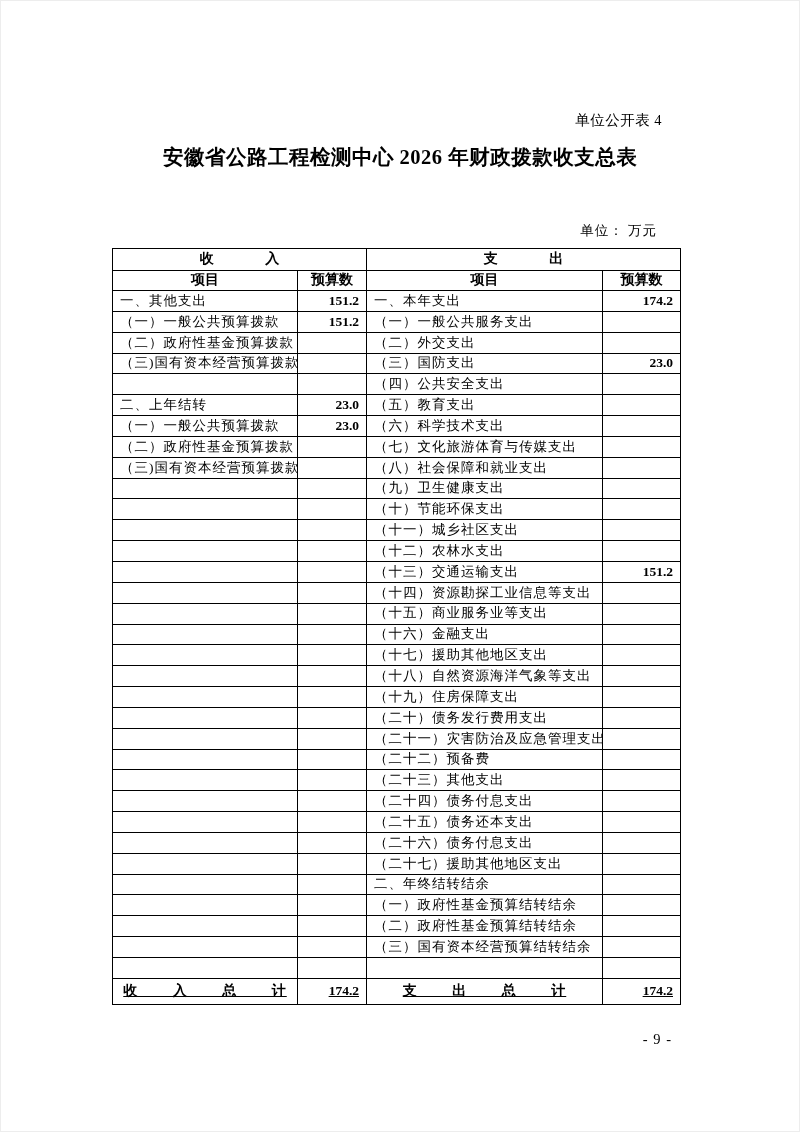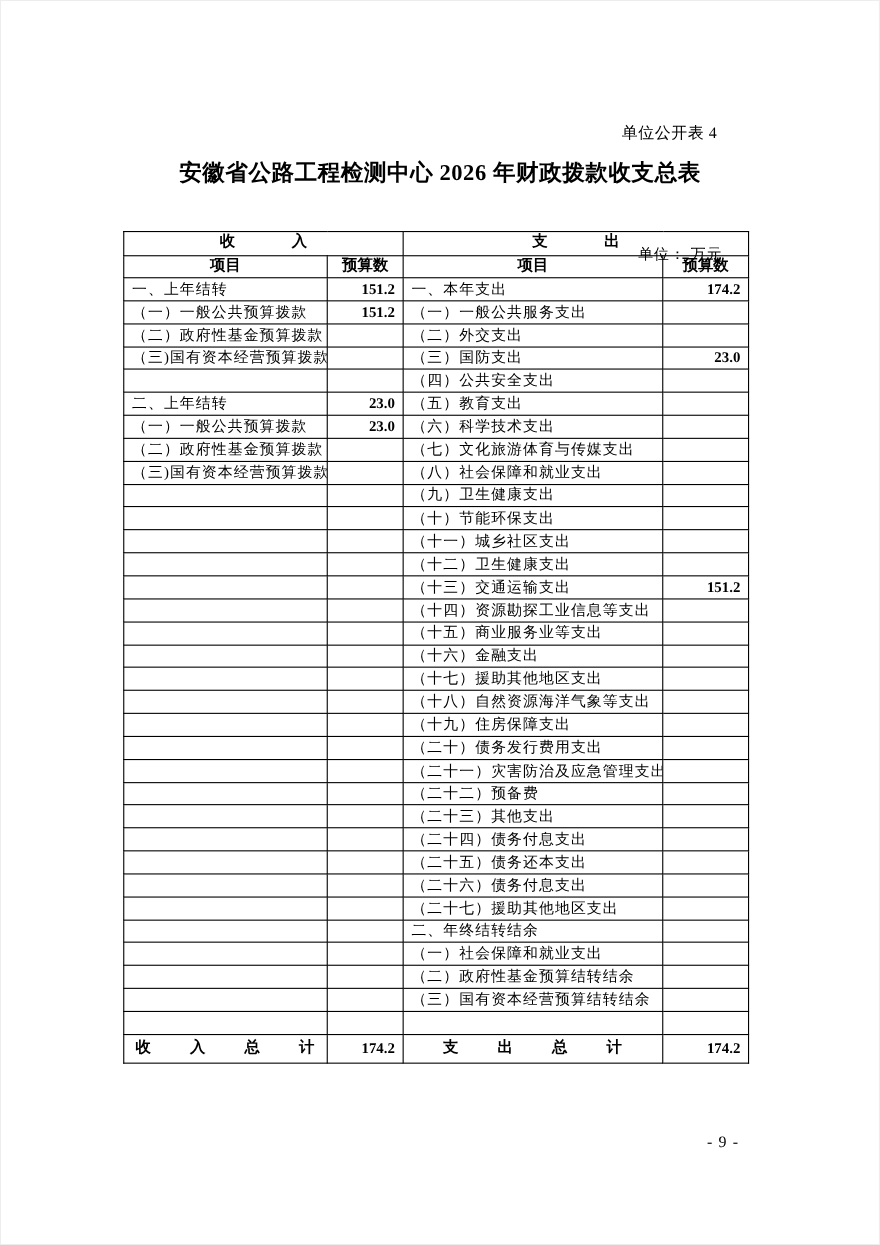--- a/index.html
+++ b/index.html
@@ -10,21 +10,21 @@
     font-family: "Liberation Serif", "DejaVu Serif", serif;
     color: #000;
     overflow: hidden;
   }
   .page {
     position: absolute; inset: 0;
     box-shadow: inset 0 0 0 1px #ededed;
   }
   .doc-label {
     position: absolute;
-    top: 111px; right: 148px;
+    top: 111px; right: 138px;
     font-size: 14.5px;
     letter-spacing: 0.5px;
   }
   .page-title {
     position: absolute;
     top: 143px; left: 0; width: 100%;
     text-align: center;
     font-size: 20.5px;
     font-weight: bold;
     letter-spacing: 0.5px;
@@ -43,21 +43,21 @@
     border-collapse: collapse;
     table-layout: fixed;
   }
   table.budget th, table.budget td {
     border: 1px solid #000;
     line-height: 1.05;
     vertical-align: middle;
     overflow: hidden;
     white-space: nowrap;
   }
-  table.budget { border: 1.5px solid #000; }
+  table.budget { border: 1.5px solid #000; margin-top: 38px; }
   thead th {
     font-weight: bold;
     text-align: center;
     font-size: 14px;
   }
   tr.hdr-span th { height: 22px; }
   tr.hdr-cols th { height: 20px; }
   .ws-wide { word-spacing: 48px; }
   tbody td { height: 20.85px; font-size: 13.5px; }
   td.item, th.item-h { }
@@ -65,21 +65,21 @@
     text-align: left;
     padding-left: 7px;
     letter-spacing: 1px;
   }
   td.num {
     text-align: right;
     padding-right: 7px;
     font-weight: bold;
     letter-spacing: 0;
   }
-  tfoot td { height: 26px; font-size: 14px; font-weight: bold; }
+  tfoot td { height: 26px; font-size: 14px; font-weight: bold; text-decoration: underline; }
   tfoot td.total-label {
     text-align: center;
     word-spacing: 30px;
     letter-spacing: 1px;
   }
   tfoot td.num { font-size: 13.5px; }
   .page-num {
     position: absolute;
     top: 1031px; right: 128px;
     font-size: 14.5px;
@@ -111,21 +111,21 @@
       </tr>
       <tr class="hdr-cols">
         <th class="item-h">项目</th>
         <th>预算数</th>
         <th class="item-h">项目</th>
         <th>预算数</th>
       </tr>
     </thead>
     <tbody>
         <tr>
-          <td class="item">一、上年结转</td>
+          <td class="item">一、其他支出</td>
           <td class="num">151.2</td>
           <td class="item">一、本年支出</td>
           <td class="num">174.2</td>
         </tr>
         <tr>
           <td class="item">（一）一般公共预算拨款</td>
           <td class="num">151.2</td>
           <td class="item">（一）一般公共服务支出</td>
           <td class="num"></td>
         </tr>
@@ -185,21 +185,21 @@
         </tr>
         <tr>
           <td class="item"></td>
           <td class="num"></td>
           <td class="item">（十一）城乡社区支出</td>
           <td class="num"></td>
         </tr>
         <tr>
           <td class="item"></td>
           <td class="num"></td>
-          <td class="item">（十二）卫生健康支出</td>
+          <td class="item">（十二）农林水支出</td>
           <td class="num"></td>
         </tr>
         <tr>
           <td class="item"></td>
           <td class="num"></td>
           <td class="item">（十三）交通运输支出</td>
           <td class="num">151.2</td>
         </tr>
         <tr>
           <td class="item"></td>
@@ -287,21 +287,21 @@
         </tr>
         <tr>
           <td class="item"></td>
           <td class="num"></td>
           <td class="item">二、年终结转结余</td>
           <td class="num"></td>
         </tr>
         <tr>
           <td class="item"></td>
           <td class="num"></td>
-          <td class="item">（一）社会保障和就业支出</td>
+          <td class="item">（一）政府性基金预算结转结余</td>
           <td class="num"></td>
         </tr>
         <tr>
           <td class="item"></td>
           <td class="num"></td>
           <td class="item">（二）政府性基金预算结转结余</td>
           <td class="num"></td>
         </tr>
         <tr>
           <td class="item"></td>

